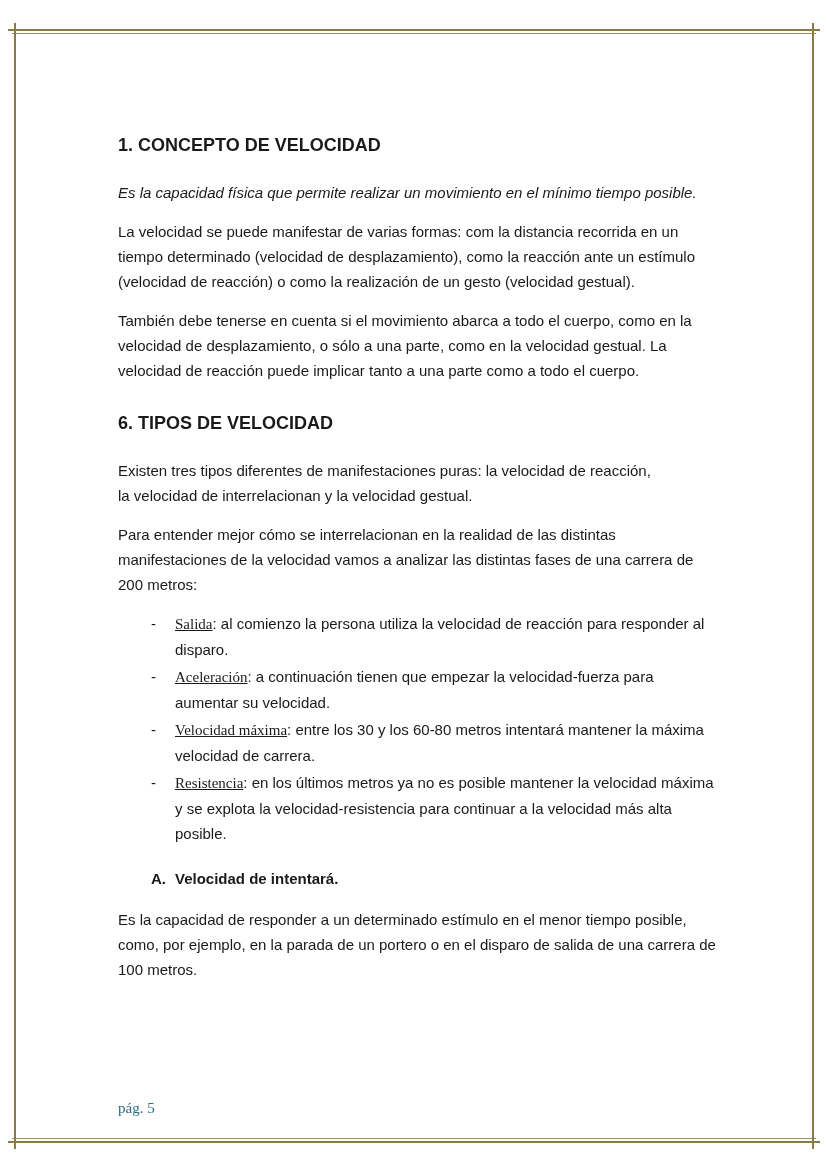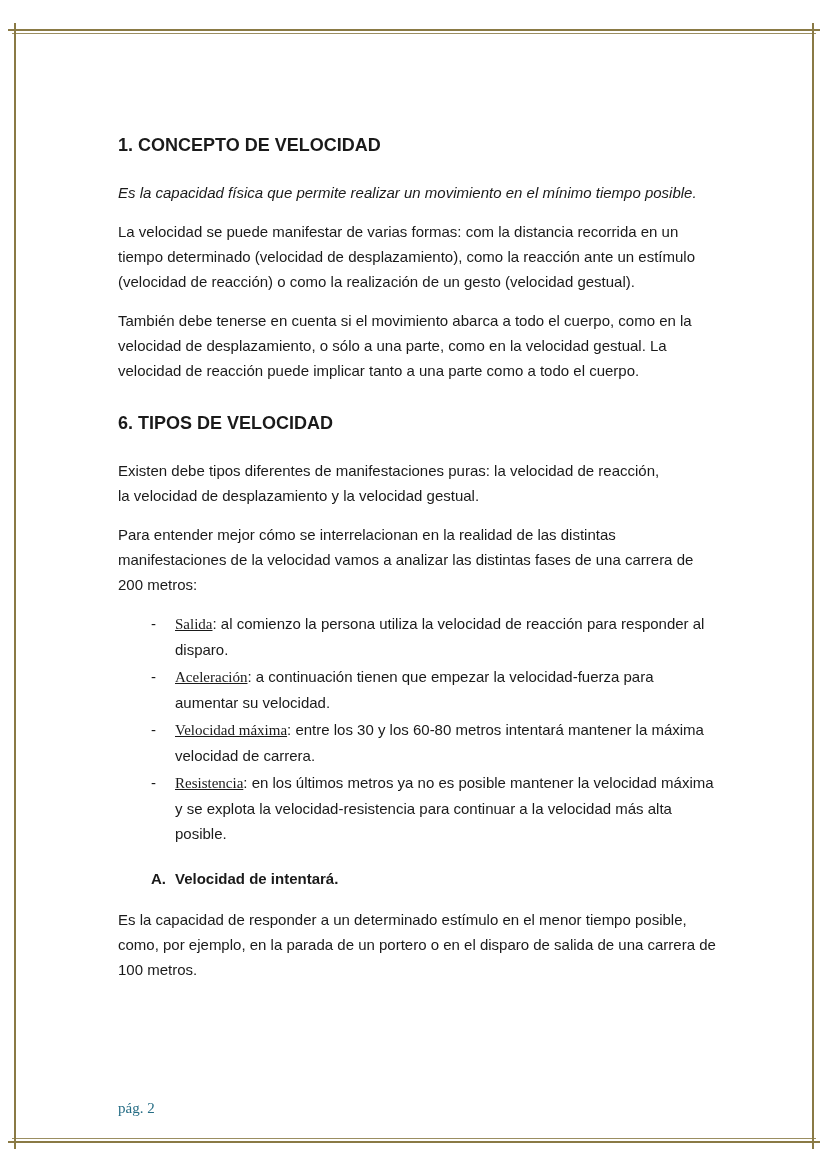--- a/index.html
+++ b/index.html
@@ -92,21 +92,21 @@
 
     <p class="italic">Es la capacidad física que permite realizar un movimiento en el mínimo tiempo posible.</p>
 
     <p>La velocidad se puede manifestar de varias formas: com la distancia recorrida en un tiempo determinado (velocidad de desplazamiento), como la reacción ante un estímulo (velocidad de reacción) o como la realización de un gesto (velocidad gestual).</p>
 
     <p>También debe tenerse en cuenta si el movimiento abarca a todo el cuerpo, como en la velocidad de desplazamiento, o sólo a una parte, como en la velocidad gestual. La velocidad de reacción puede implicar tanto a una parte como a todo el cuerpo.</p>
 
 
     <div class="heading second">6. TIPOS DE VELOCIDAD</div>
 
-    <p><span>Existen debe tipos diferentes de manifestaciones </span><span class="bold">puras</span><span>: la </span><span class="bold">velocidad de reacción</span><span>,</span><br><span>la </span><span class="bold">velocidad de desplazamiento</span><span> y la </span><span class="bold">velocidad gestual</span><span>.</span></p>
+    <p><span>Existen tres tipos diferentes de manifestaciones </span><span class="bold">puras</span><span>: la </span><span class="bold">velocidad de reacción</span><span>,</span><br><span>la </span><span class="bold">velocidad de interrelacionan</span><span> y la </span><span class="bold">velocidad gestual</span><span>.</span></p>
 
     <p>Para entender mejor cómo se interrelacionan en la realidad de las distintas manifestaciones de la velocidad vamos a analizar las distintas fases de una carrera de 200 metros:</p>
 
     <ul class="dash-list">
       <li>
         <span class="marker">-</span><span class="underline">Salida</span><span>: al comienzo la persona utiliza la velocidad de reacción para responder al disparo.</span>
       </li>
       <li>
         <span class="marker">-</span><span class="underline">Aceleración</span><span>: a continuación tienen que empezar la velocidad-fuerza para aumentar su velocidad.</span>
       </li>
@@ -119,15 +119,15 @@
     </ul>
 
     <div class="subheading">
       <span class="letter">A.</span><span>Velocidad de intentará.</span>
     </div>
 
     <p>Es la capacidad de responder a un determinado estímulo en el menor tiempo posible, como, por ejemplo, en la parada de un portero o en el disparo de salida de una carrera de 100 metros.</p>
 
   </div>
 
-  <div class="footer">pág. 2</div>
+  <div class="footer">pág. 5</div>
 
 </div>
 
 </body></html>

